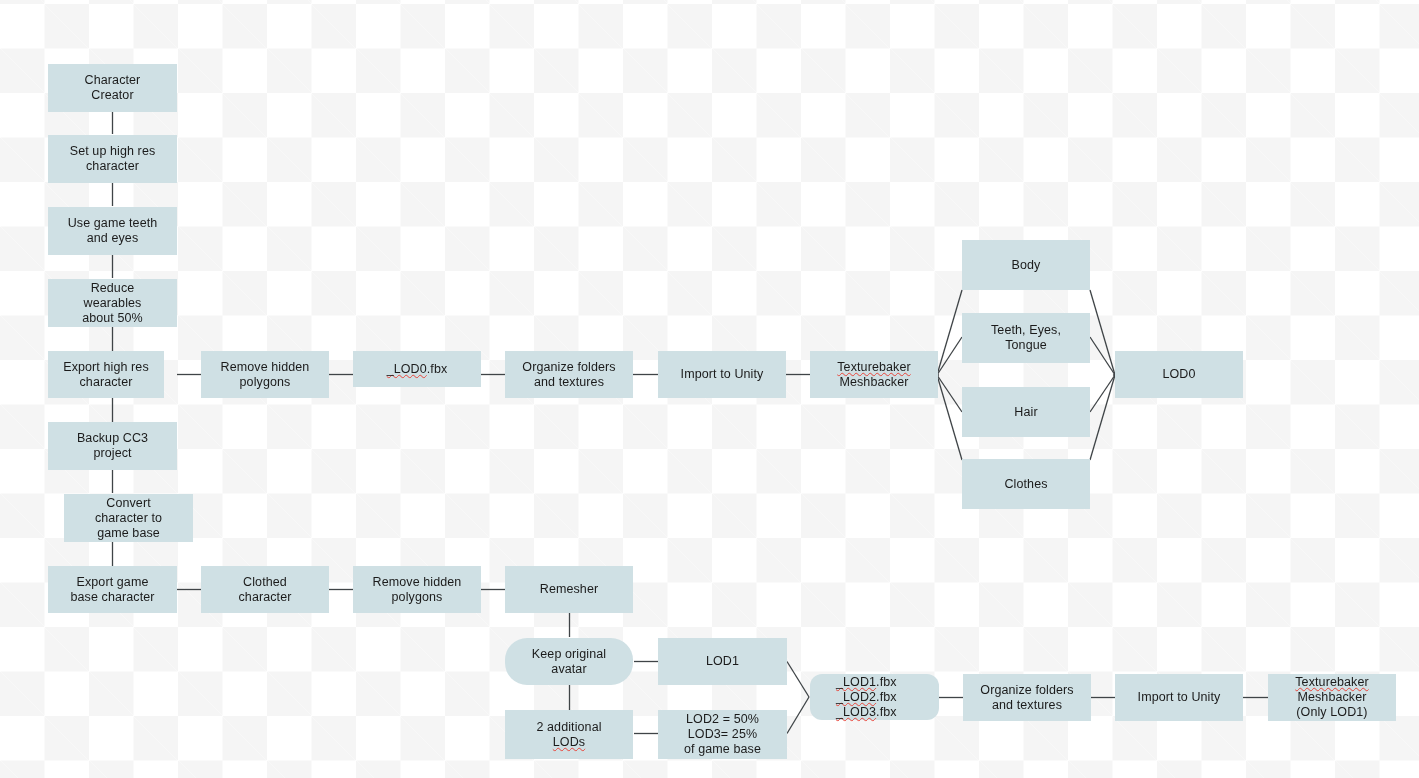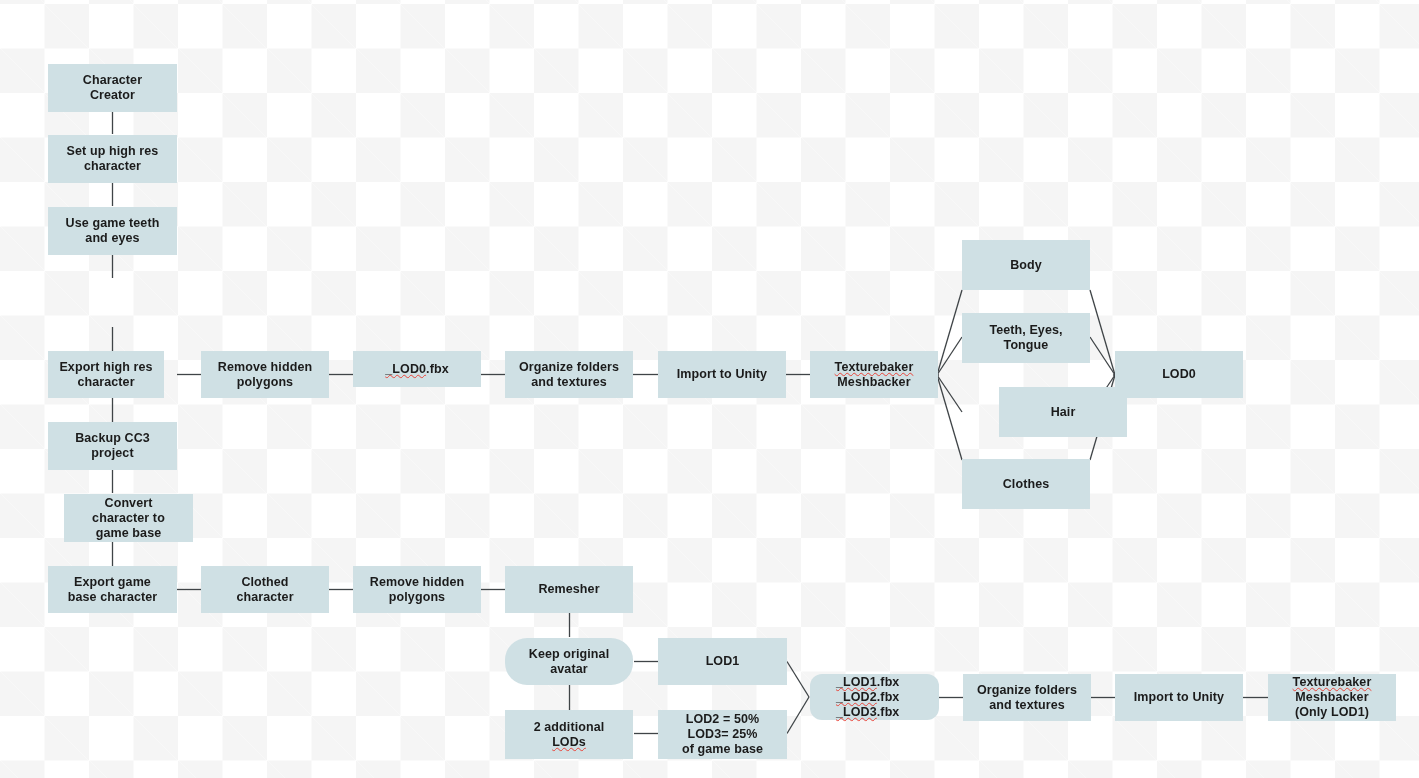--- a/index.html
+++ b/index.html
@@ -17,21 +17,20 @@
   #canvas {
     position: relative;
     width: 1419px;
     height: 778px;
     background-color: #ffffff;
     background-image:
       linear-gradient(45deg, #f5f5f5 25%, transparent 25%, transparent 75%, #f5f5f5 75%),
       linear-gradient(45deg, #f5f5f5 25%, transparent 25%, transparent 75%, #f5f5f5 75%);
     background-size: 89px 89px;
     background-position: 0px 4px, 44.5px 48.5px;
-    font-weight: bold;
   }
   #edges {
     position: absolute;
     left: 0;
     top: 0;
     width: 1419px;
     height: 778px;
     pointer-events: none;
   }
   .node {
@@ -130,20 +129,25 @@
   <div class="node" style="left:48px; top:135px; width:129px; height:48px;">
     <span class="lbl">Set up high res
 character</span>
   </div>
 
   <div class="node" style="left:48px; top:207px; width:129px; height:48px;">
     <span class="lbl">Use game teeth
 and eyes</span>
   </div>
 
+  <div class="node" style="left:48px; top:279px; width:129px; height:48px;">
+    <span class="lbl">Reduce
+wearables
+about 50%</span>
+  </div>
 
   <div class="node" style="left:48px; top:351px; width:116px; height:47px;">
     <span class="lbl">Export high res
 character</span>
   </div>
 
   <div class="node" style="left:48px; top:422px; width:129px; height:48px;">
     <span class="lbl">Backup CC3
 project</span>
   </div>
@@ -183,21 +187,21 @@
 
   <div class="node" style="left:962px; top:240px; width:128px; height:50px;">
     <span class="lbl">Body</span>
   </div>
 
   <div class="node" style="left:962px; top:313px; width:128px; height:50px;">
     <span class="lbl">Teeth, Eyes,
 Tongue</span>
   </div>
 
-  <div class="node" style="left:962px; top:387px; width:128px; height:50px;margin-left:37px;">
+  <div class="node" style="left:962px; top:387px; width:128px; height:50px;">
     <span class="lbl">Hair</span>
   </div>
 
   <div class="node" style="left:962px; top:459px; width:128px; height:50px;">
     <span class="lbl">Clothes</span>
   </div>
 
   <div class="node" style="left:1115px; top:351px; width:128px; height:47px;">
     <span class="lbl">LOD0</span>
   </div>

